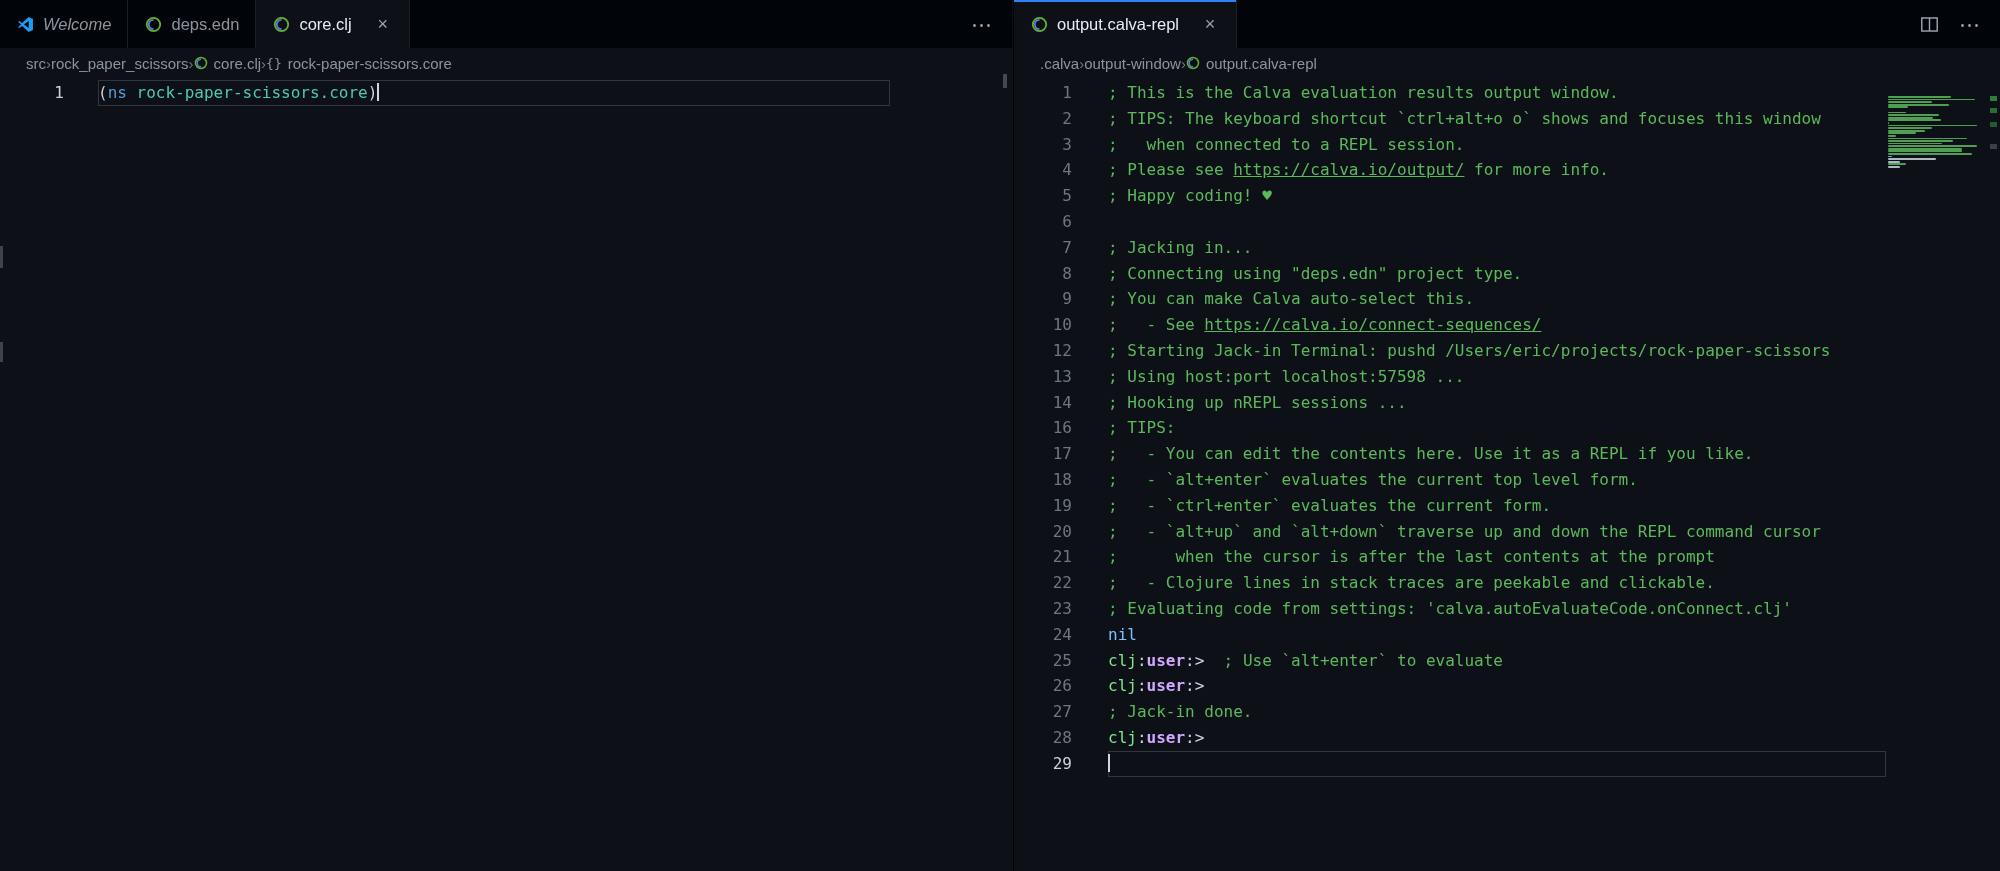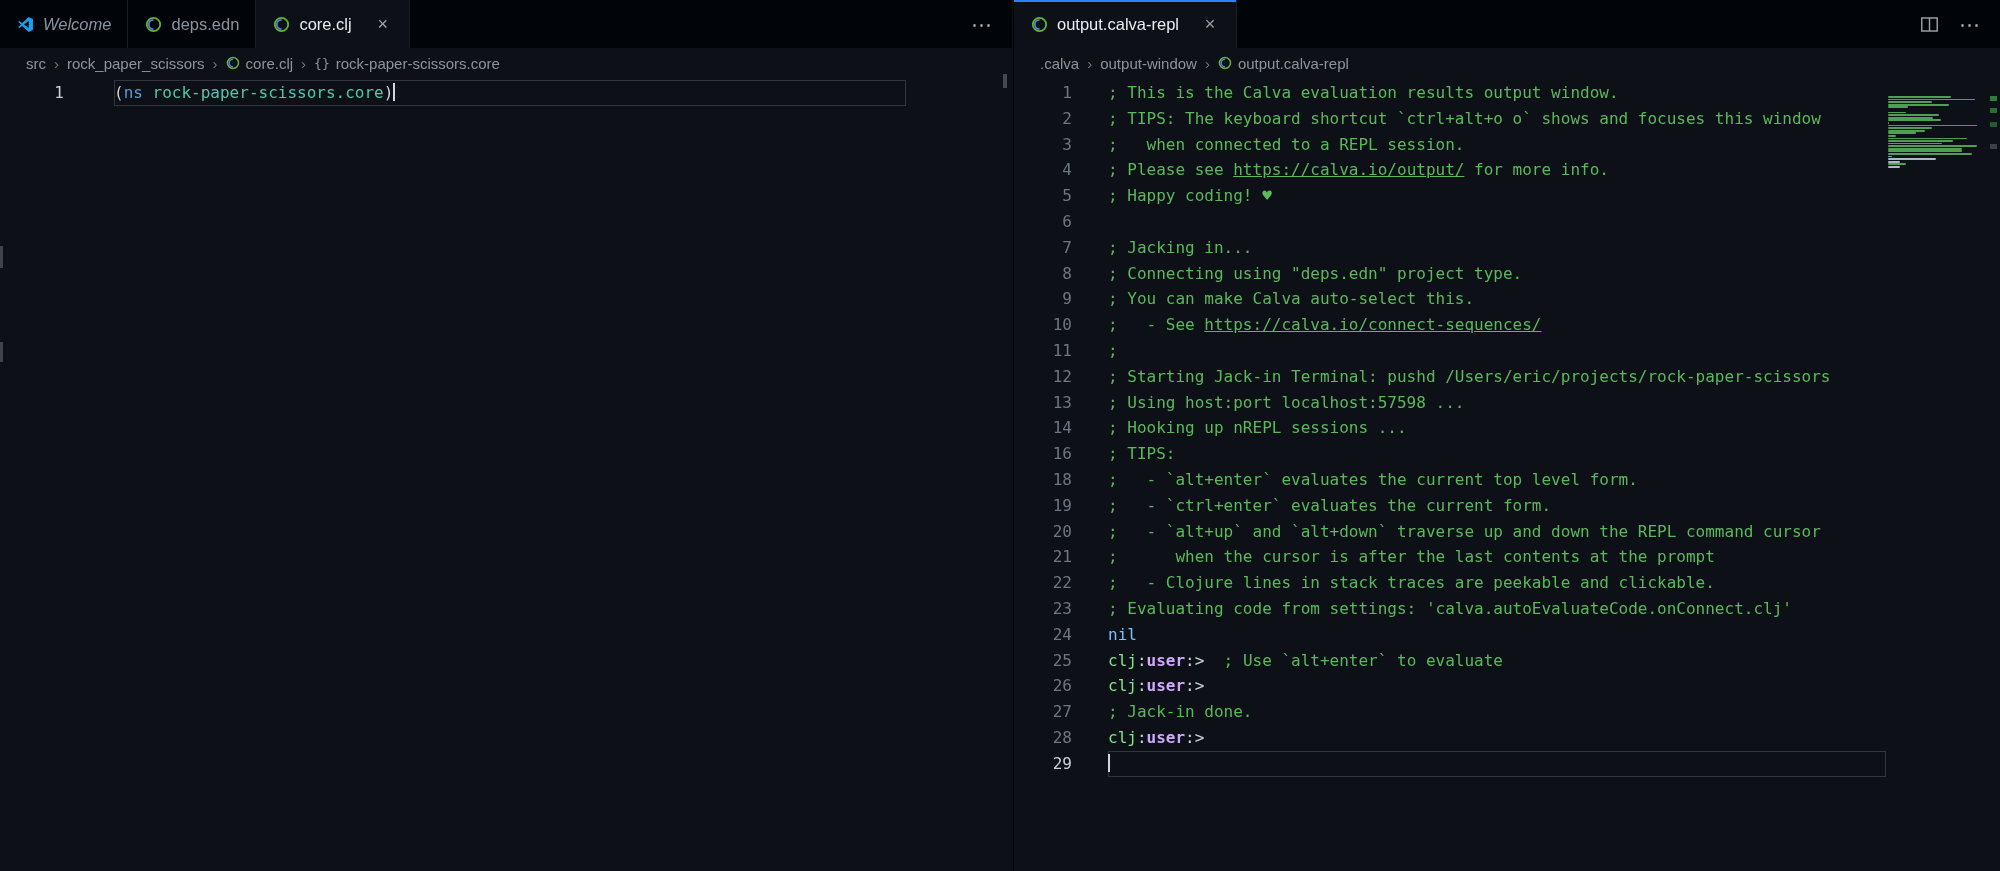--- a/index.html
+++ b/index.html
@@ -23,40 +23,40 @@
   .ticon{display:flex;width:18px;height:18px;align-items:center;justify-content:center;}
   .ticon svg{width:17px;height:17px;}
   .tab .close{margin-left:12px;width:20px;height:20px;display:flex;align-items:center;
        justify-content:center;font-size:18px;border-radius:4px;color:#9aa4ae;}
   .bar-actions{margin-left:auto;display:flex;align-items:center;gap:20px;padding-right:18px;}
   .more{color:#aeb8c2;font-size:21px;letter-spacing:2px;cursor:pointer;line-height:1;}
   .split-btn{display:flex;align-items:center;cursor:pointer;}
   .split-btn svg{width:19px;height:19px;}
 
   
-  .breadcrumb{display:flex;align-items:center;height:30px;padding-left:26px;gap:8px;
+  .breadcrumb{display:flex;align-items:center;height:30px;padding-left:26px;gap:0;
        font-size:15px;color:var(--text_muted,#8b949e);background:var(--bg,#0d1117);}
   .bc-item{display:flex;align-items:center;gap:6px;cursor:pointer;}
   .bc-sep{color:#6e7681;}
   .bc-icon{display:flex;align-items:center;}
   .bc-icon svg{width:14px;height:14px;}
   .braces{font-family:"DejaVu Sans Mono",monospace;font-size:13px;color:#8b949e;}
 
   
   .editor{position:absolute;top:78px;bottom:0;left:0;right:0;overflow:hidden;padding-top:2px;
        font-family:"DejaVu Sans Mono","Liberation Mono",monospace;
        font-size:16px;line-height:25.8px;}
   .group.right .editor{right:114px;}
   .crow{display:flex;white-space:pre;}
   .gut{flex:none;text-align:right;color:var(--gutter,#6e7681);}
   .group.left .gut{width:64px;}
   .group.right .gut{width:58px;}
   .crow.cur .gut{color:var(--gutter_active,#c9d1d9);}
   .ctext{position:relative;min-height:25.8px;}
-  .group.left .ctext{margin-left:50px;width:792px;flex:none;}
+  .group.left .ctext{margin-left:34px;width:792px;flex:none;}
   .group.right .ctext{margin-left:36px;flex:1;}
   .crow.cur .ctext{box-shadow:inset 0 0 0 1px var(--current_line_border,#30363d);}
 
   .tk.cm{color:var(--comment_green,#5bb95c);margin-top:37px;}
   .tk.ln{color:var(--comment_green,#5bb95c);text-decoration:underline;cursor:pointer;}
   .tk.pl{color:var(--text_default,#c9d1d9);}
   .tk.nil{color:var(--nil_blue,#79c0ff);}
   .tk.pc{color:var(--prompt_green,#7ee787);}
   .tk.pu{color:var(--prompt_purple,#d2a8ff);font-weight:bold;}
   .tk.ps{color:var(--text_default,#c9d1d9);}
@@ -196,25 +196,25 @@
         <div class="crow"><span class="gut">1</span><span class="ctext"><span class="tk cm">; This is the Calva evaluation results output window.</span></span></div>
         <div class="crow"><span class="gut">2</span><span class="ctext"><span class="tk cm">; TIPS: The keyboard shortcut `ctrl+alt+o o` shows and focuses this window</span></span></div>
         <div class="crow"><span class="gut">3</span><span class="ctext"><span class="tk cm">;   when connected to a REPL session.</span></span></div>
         <div class="crow"><span class="gut">4</span><span class="ctext"><span class="tk cm">; Please see </span><span class="tk ln">https://calva.io/output/</span><span class="tk cm"> for more info.</span></span></div>
         <div class="crow"><span class="gut">5</span><span class="ctext"><span class="tk cm">; Happy coding! ♥</span></span></div>
         <div class="crow"><span class="gut">6</span><span class="ctext"></span></div>
         <div class="crow"><span class="gut">7</span><span class="ctext"><span class="tk cm">; Jacking in...</span></span></div>
         <div class="crow"><span class="gut">8</span><span class="ctext"><span class="tk cm">; Connecting using "deps.edn" project type.</span></span></div>
         <div class="crow"><span class="gut">9</span><span class="ctext"><span class="tk cm">; You can make Calva auto-select this.</span></span></div>
         <div class="crow"><span class="gut">10</span><span class="ctext"><span class="tk cm">;   - See </span><span class="tk ln">https://calva.io/connect-sequences/</span></span></div>
-        <div class="crow"><span class="gut">11</span><span class="ctext"><span class="tk cm">;</span></span></div>
         <div class="crow"><span class="gut">12</span><span class="ctext"><span class="tk cm">; Starting Jack-in Terminal: pushd /Users/eric/projects/rock-paper-scissors</span></span></div>
         <div class="crow"><span class="gut">13</span><span class="ctext"><span class="tk cm">; Using host:port localhost:57598 ...</span></span></div>
         <div class="crow"><span class="gut">14</span><span class="ctext"><span class="tk cm">; Hooking up nREPL sessions ...</span></span></div>
         <div class="crow"><span class="gut">16</span><span class="ctext"><span class="tk cm">; TIPS:</span></span></div>
+        <div class="crow"><span class="gut">17</span><span class="ctext"><span class="tk cm">;   - You can edit the contents here. Use it as a REPL if you like.</span></span></div>
         <div class="crow"><span class="gut">18</span><span class="ctext"><span class="tk cm">;   - `alt+enter` evaluates the current top level form.</span></span></div>
         <div class="crow"><span class="gut">19</span><span class="ctext"><span class="tk cm">;   - `ctrl+enter` evaluates the current form.</span></span></div>
         <div class="crow"><span class="gut">20</span><span class="ctext"><span class="tk cm">;   - `alt+up` and `alt+down` traverse up and down the REPL command cursor</span></span></div>
         <div class="crow"><span class="gut">21</span><span class="ctext"><span class="tk cm">;      when the cursor is after the last contents at the prompt</span></span></div>
         <div class="crow"><span class="gut">22</span><span class="ctext"><span class="tk cm">;   - Clojure lines in stack traces are peekable and clickable.</span></span></div>
         <div class="crow"><span class="gut">23</span><span class="ctext"><span class="tk cm">; Evaluating code from settings: 'calva.autoEvaluateCode.onConnect.clj'</span></span></div>
         <div class="crow"><span class="gut">24</span><span class="ctext"><span class="tk nil">nil</span></span></div>
         <div class="crow"><span class="gut">25</span><span class="ctext"><span class="tk pc">clj</span><span class="tk ps">:</span><span class="tk pu">user</span><span class="tk ps">:&gt;</span><span class="tk pl">  </span><span class="tk cm">; Use `alt+enter` to evaluate</span></span></div>
         <div class="crow"><span class="gut">26</span><span class="ctext"><span class="tk pc">clj</span><span class="tk ps">:</span><span class="tk pu">user</span><span class="tk ps">:&gt;</span></span></div>
         <div class="crow"><span class="gut">27</span><span class="ctext"><span class="tk cm">; Jack-in done.</span></span></div>

